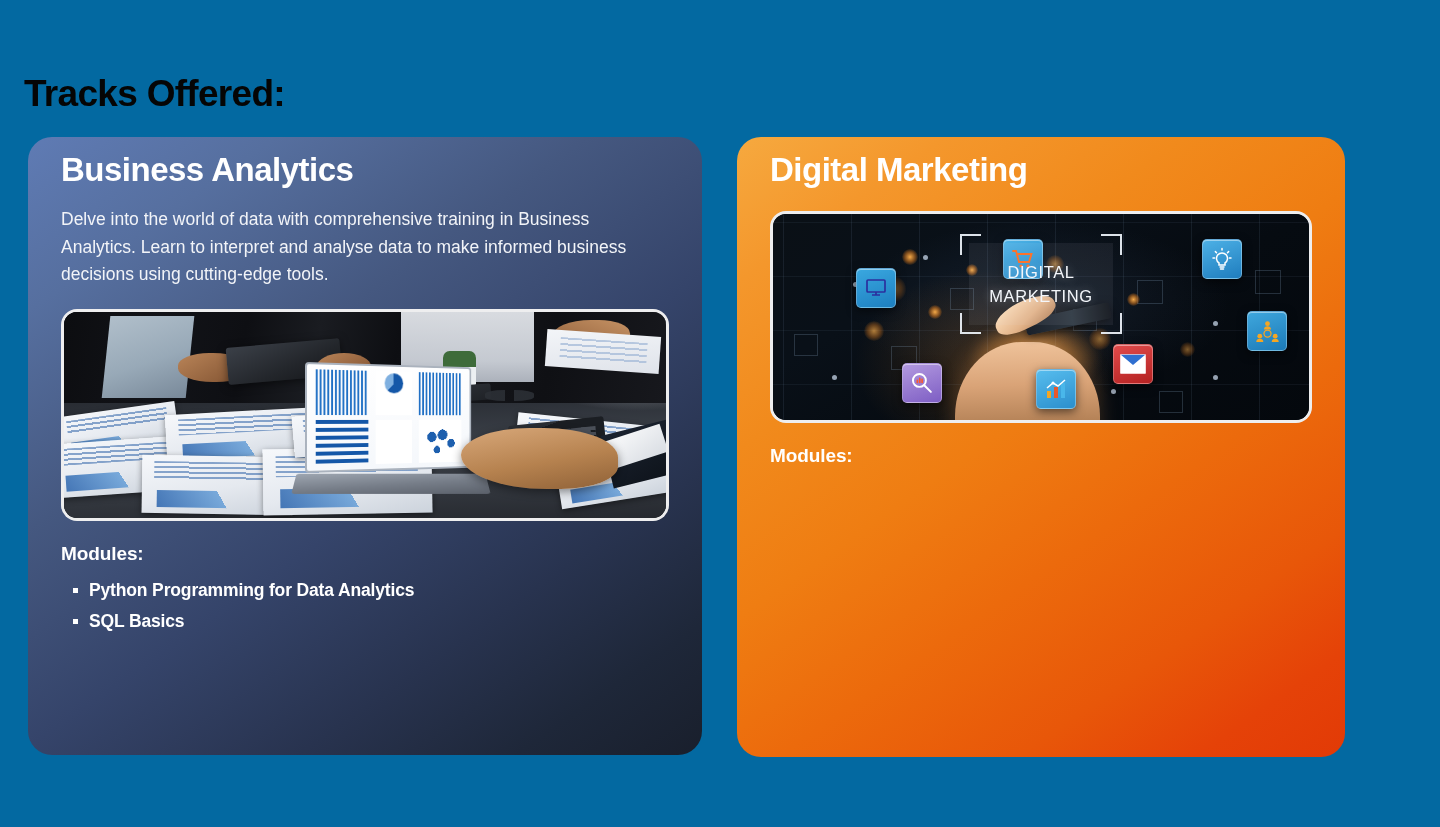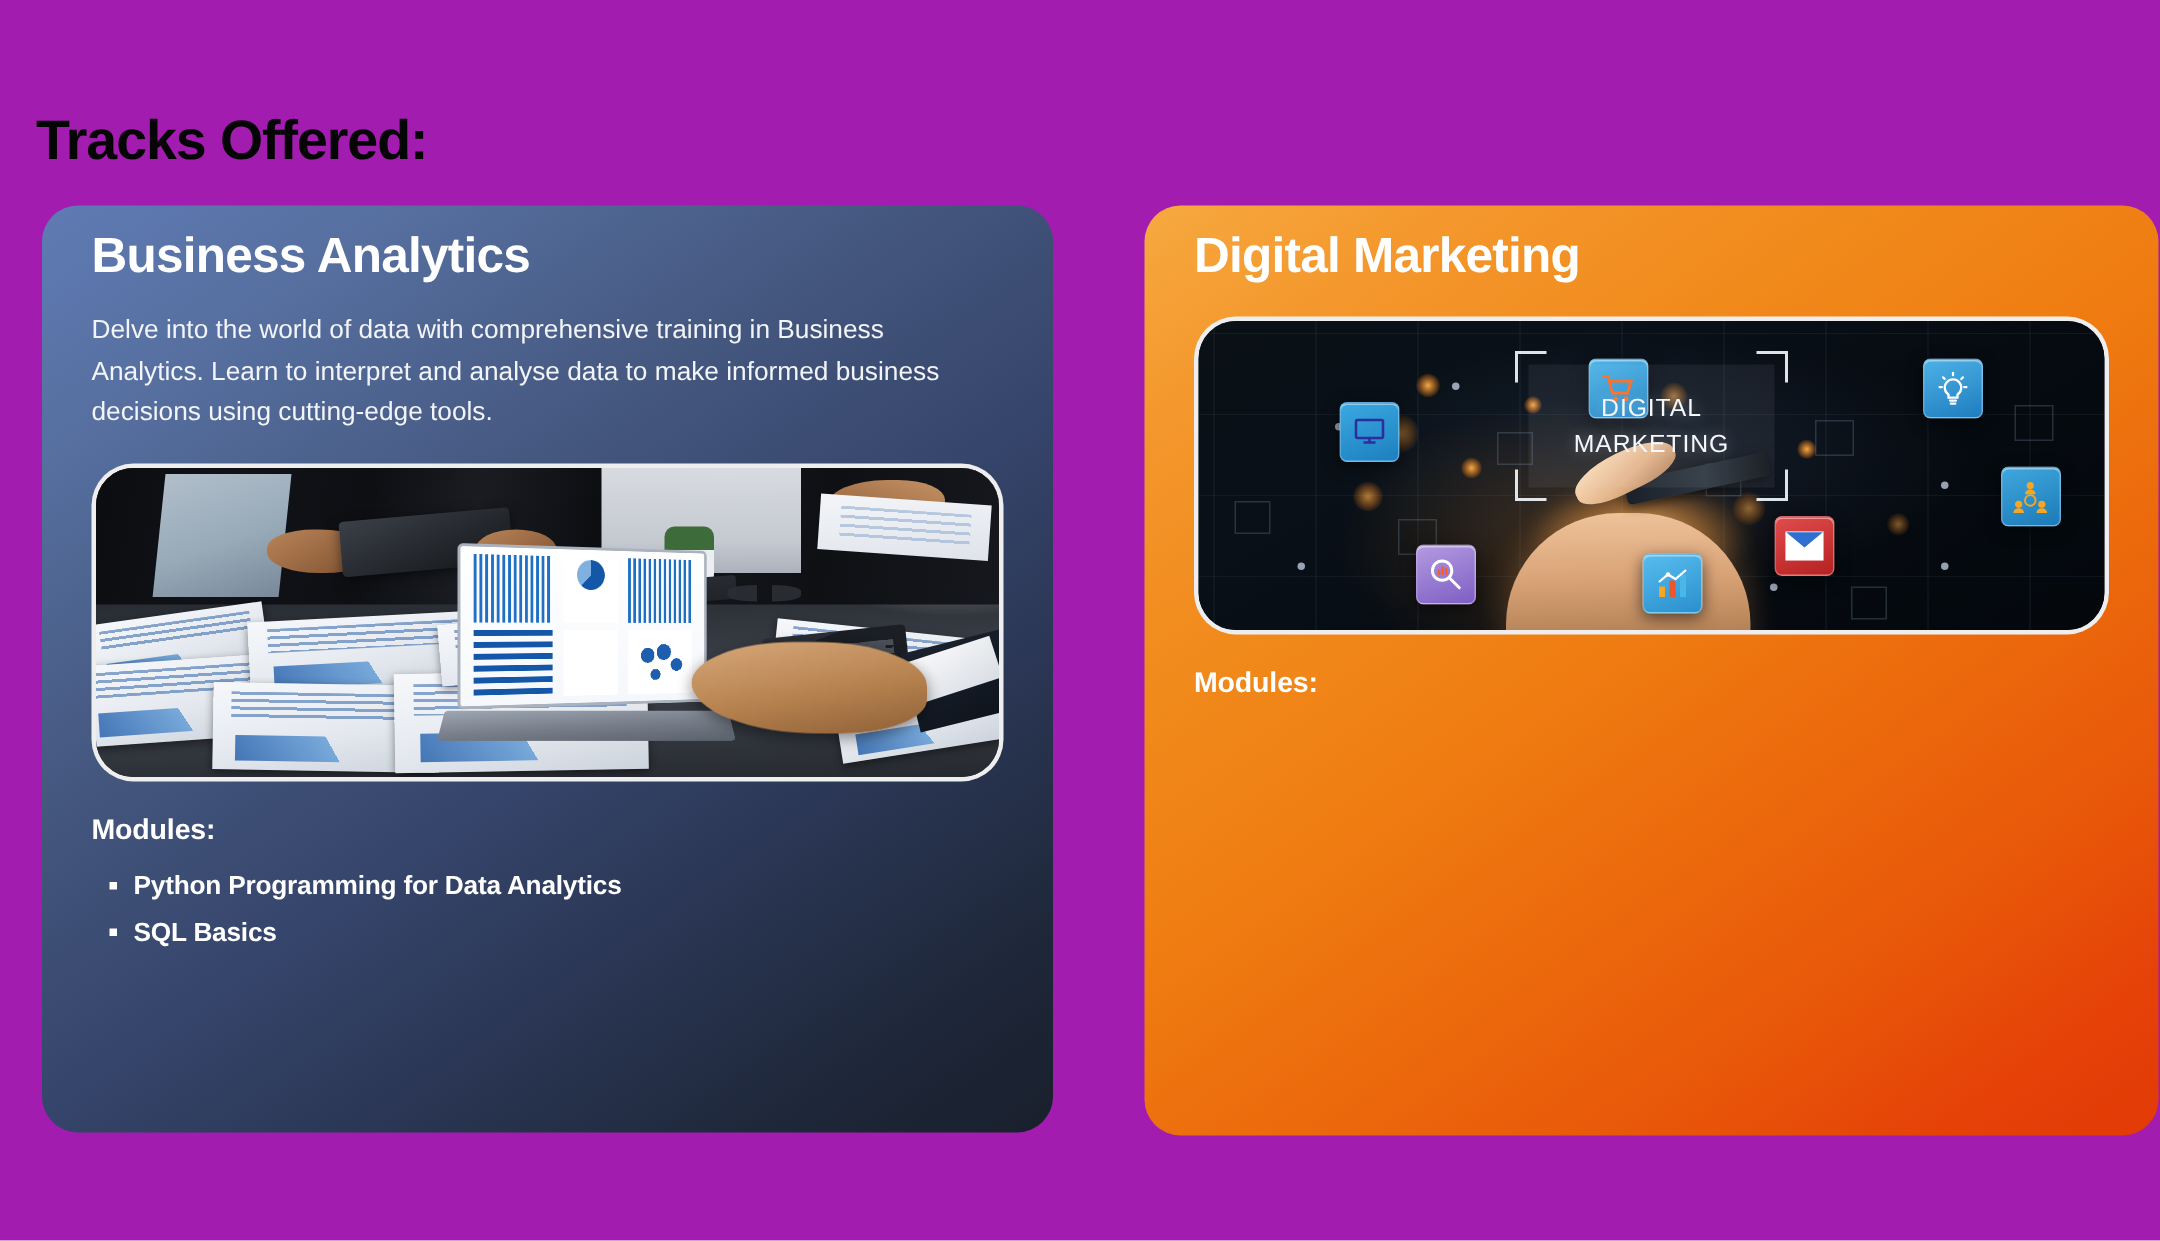--- a/index.html
+++ b/index.html
@@ -12,21 +12,21 @@
     height: 827px;
     overflow: hidden;
     font-family: "Liberation Sans", sans-serif;
     -webkit-font-smoothing: antialiased;
   }
 
   .page {
     position: relative;
     width: 1440px;
     height: 827px;
-    background: #a21caf;
+    background: #0369a1;
   }
 
   
   .page-heading {
     position: absolute;
     left: 24px;
     top: 47px;
     font-size: 37px;
     font-weight: 700;
     letter-spacing: -0.7px;
@@ -60,22 +60,22 @@
         #5f7bb4 0%,
         #566f9f 16%,
         #455880 36%,
         #35446a 56%,
         #28334f 74%,
         #1e2739 88%,
         #191f2c 100%);
   }
 
   .card.marketing {
-    left: 763px;
-    width: 676px;
+    left: 737px;
+    width: 608px;
     height: 620px;
     background:
       linear-gradient(145deg,
         #f6a93f 0%,
         #f4972c 14%,
         #f18a1c 30%,
         #ef7d12 46%,
         #ec6a0c 62%,
         #e85709 78%,
         #e54208 90%,
@@ -105,21 +105,21 @@
   .card.marketing .card-desc {
     color: #fdf6ef;
     max-width: 625px;
   }
 
   
   .media-frame {
     position: relative;
     margin-top: 21px;
     height: 206px;
-    border-radius: 28px;
+    border-radius: 16px;
     border: 3px solid rgba(255,255,255,0.93);
     overflow: hidden;
     background: #10161d;
   }
 
   
   .photo-analytics {
     position: absolute;
     inset: 0;
     background:

